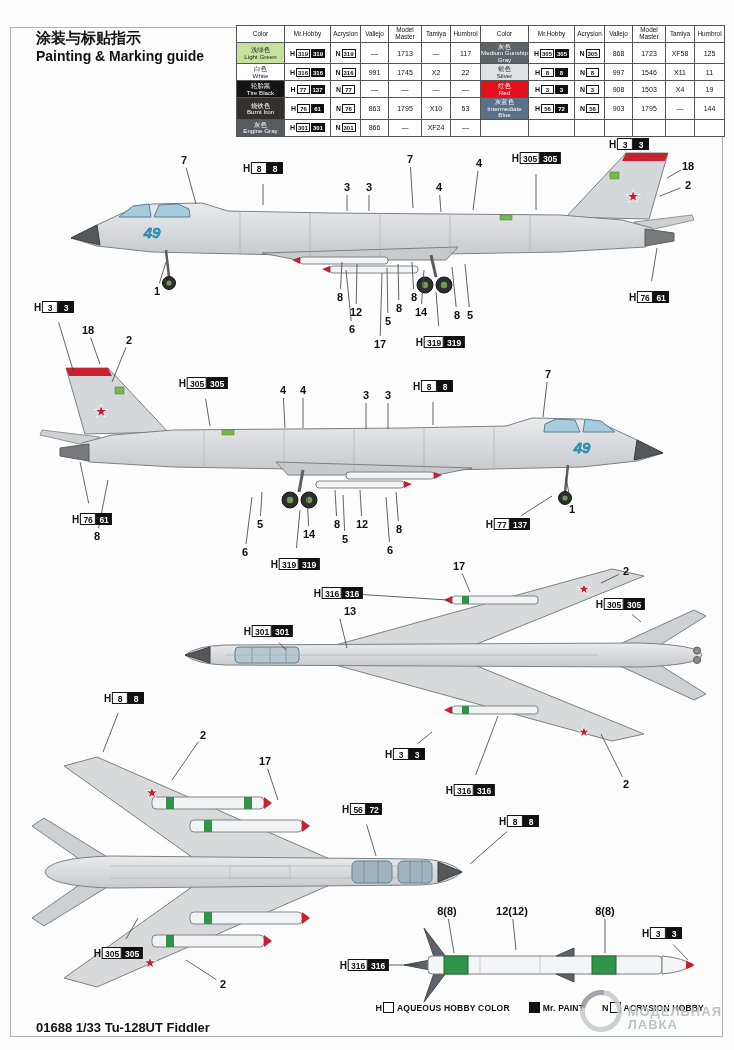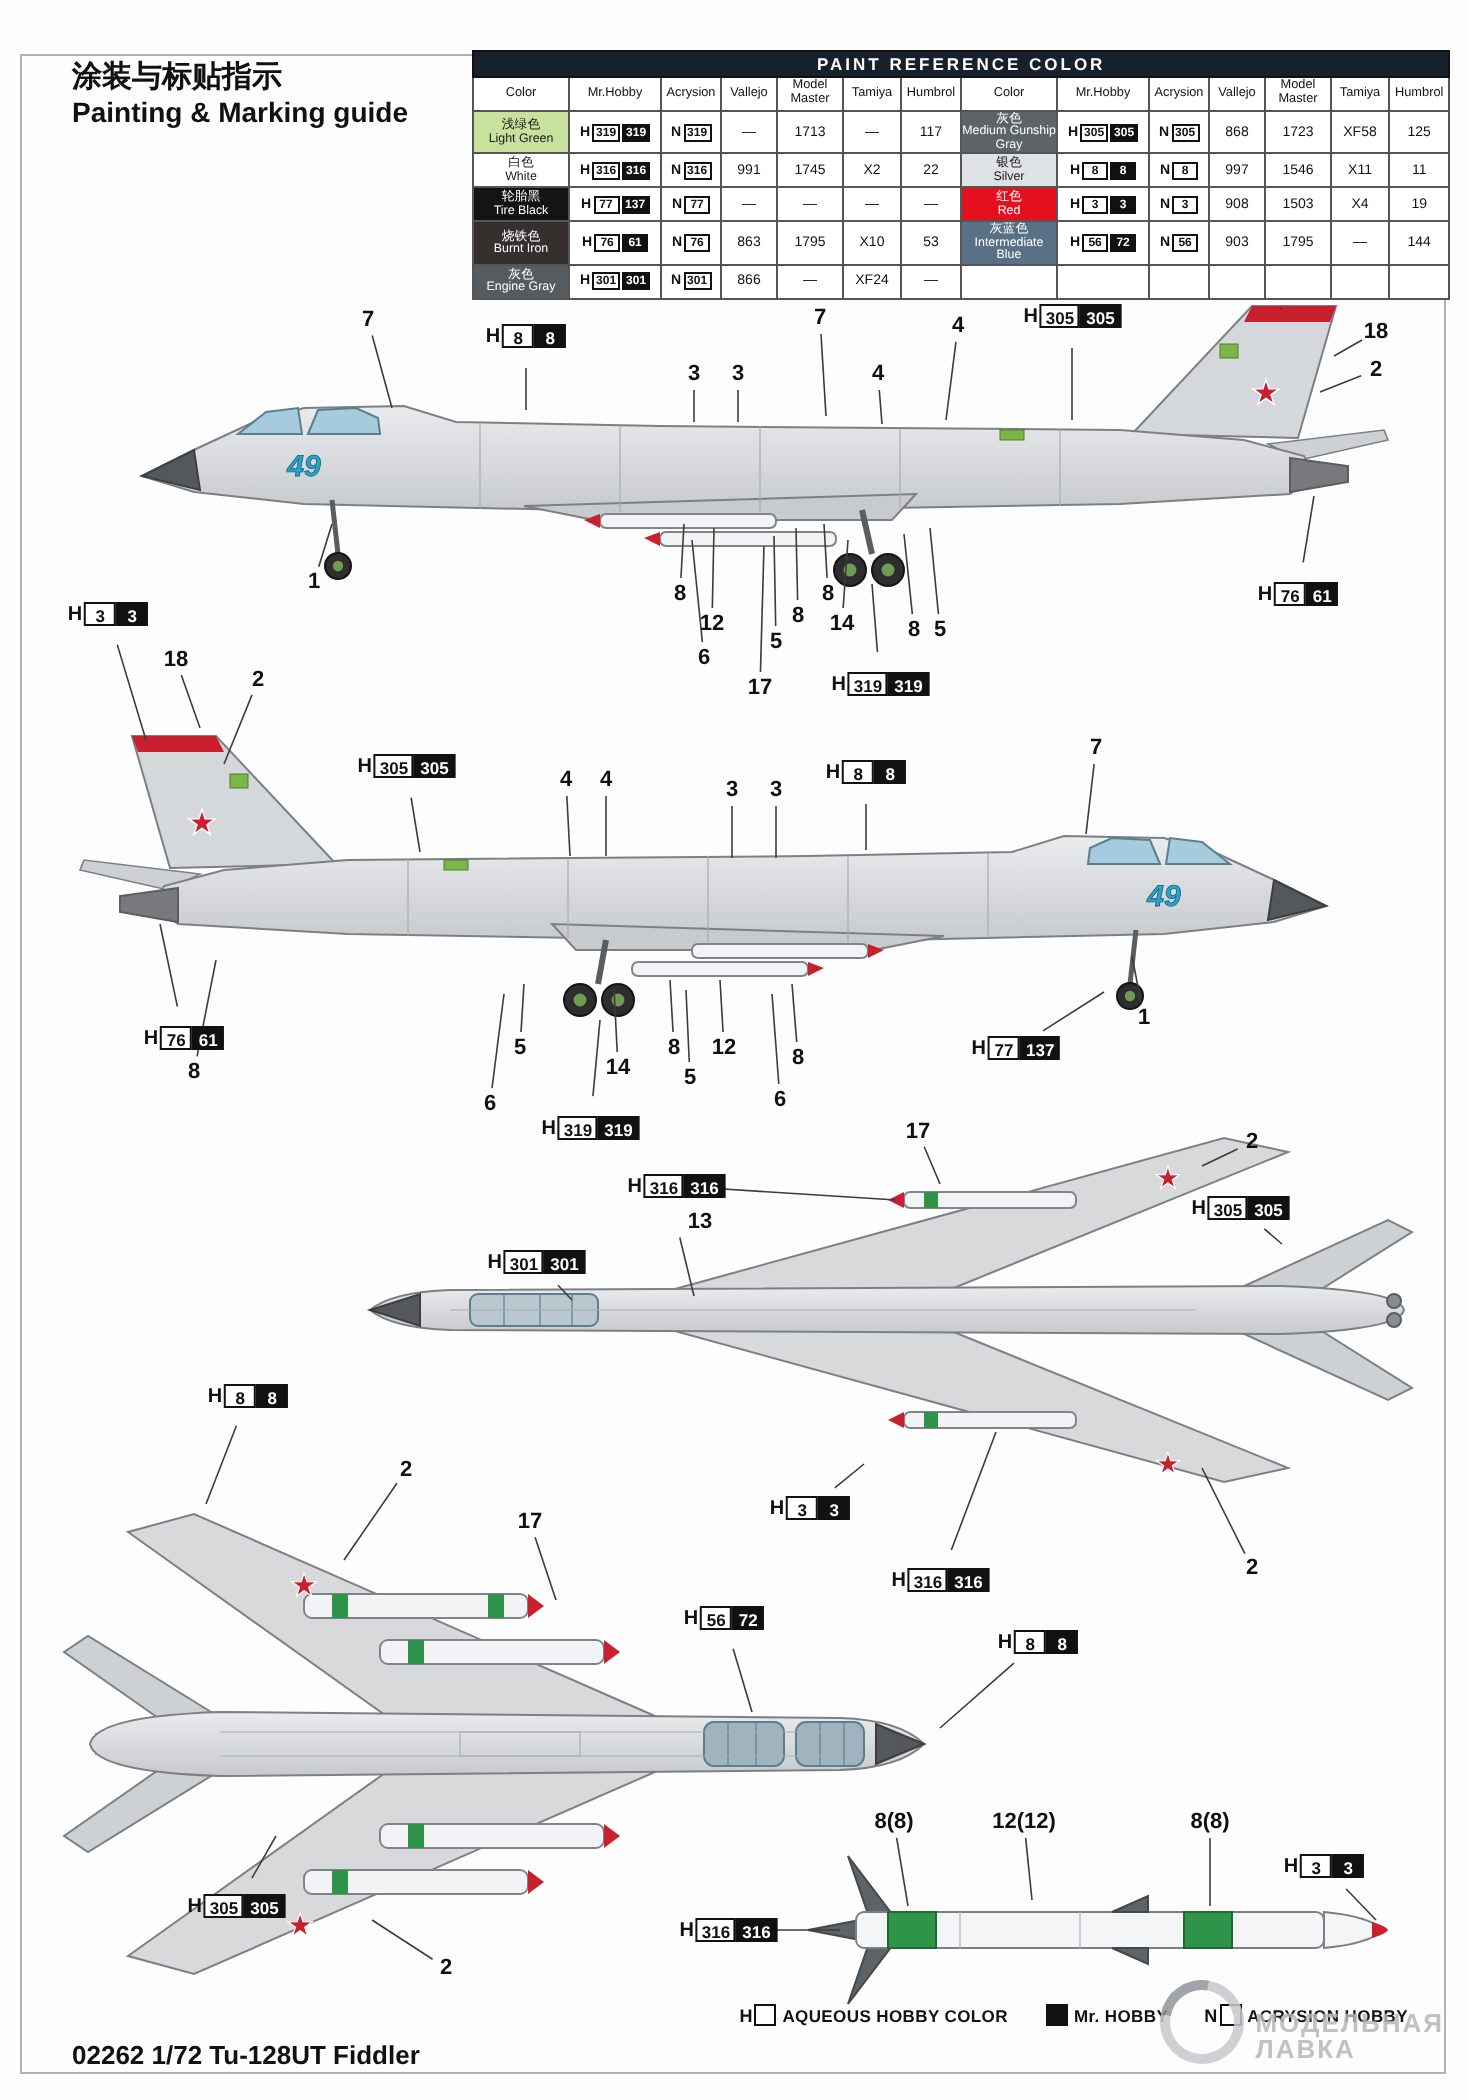--- a/index.html
+++ b/index.html
@@ -447,23 +447,20 @@
       <col style="width:48px">
         <col style="width:46px">
         <col style="width:30px">
         <col style="width:28px">
         <col style="width:33px">
         <col style="width:29px">
         <col style="width:30px">
     </colgroup>
     <tbody id="ptb">
         <tr>
-          <td class="title" colspan="14">PAINT  REFERENCE COLOR</td>
-        </tr>
-        <tr>
           <td class="hd">Color</td>
           <td class="hd">Mr.Hobby</td>
           <td class="hd">Acrysion</td>
           <td class="hd">Vallejo</td>
           <td class="hd">Model Master</td>
           <td class="hd">Tamiya</td>
           <td class="hd">Humbrol</td>
           <td class="hd">Color</td>
           <td class="hd">Mr.Hobby</td>
           <td class="hd">Acrysion</td>
@@ -682,30 +679,30 @@
   </table>
 
   <div class="legend" id="legend">
       <span class="lg-item">
         <span class="lg-pfx">H</span>
         <span class="lg-bx"></span>
         <span class="lg-lb">AQUEOUS HOBBY COLOR</span>
       </span>
       <span class="lg-item">
         <span class="lg-bx bk"></span>
-        <span class="lg-lb">Mr. HOBBY</span>
+        <span class="lg-lb">Mr. PAINT</span>
       </span>
       <span class="lg-item">
         <span class="lg-pfx">N</span>
         <span class="lg-bx"></span>
         <span class="lg-lb">ACRYSION HOBBY</span>
       </span>
     </div>
 
-  <div class="footer">02262 1/72 Tu-128UT Fiddler</div>
+  <div class="footer">01688 1/33 Tu-128UT Fiddler</div>
 
   <div class="wm">
     <div class="wm-logo"></div>
     <div class="wm-text">
       <div>МОДЕЛЬНАЯ</div>
       <div>ЛАВКА</div>
     </div>
   </div>
 </div>
 

